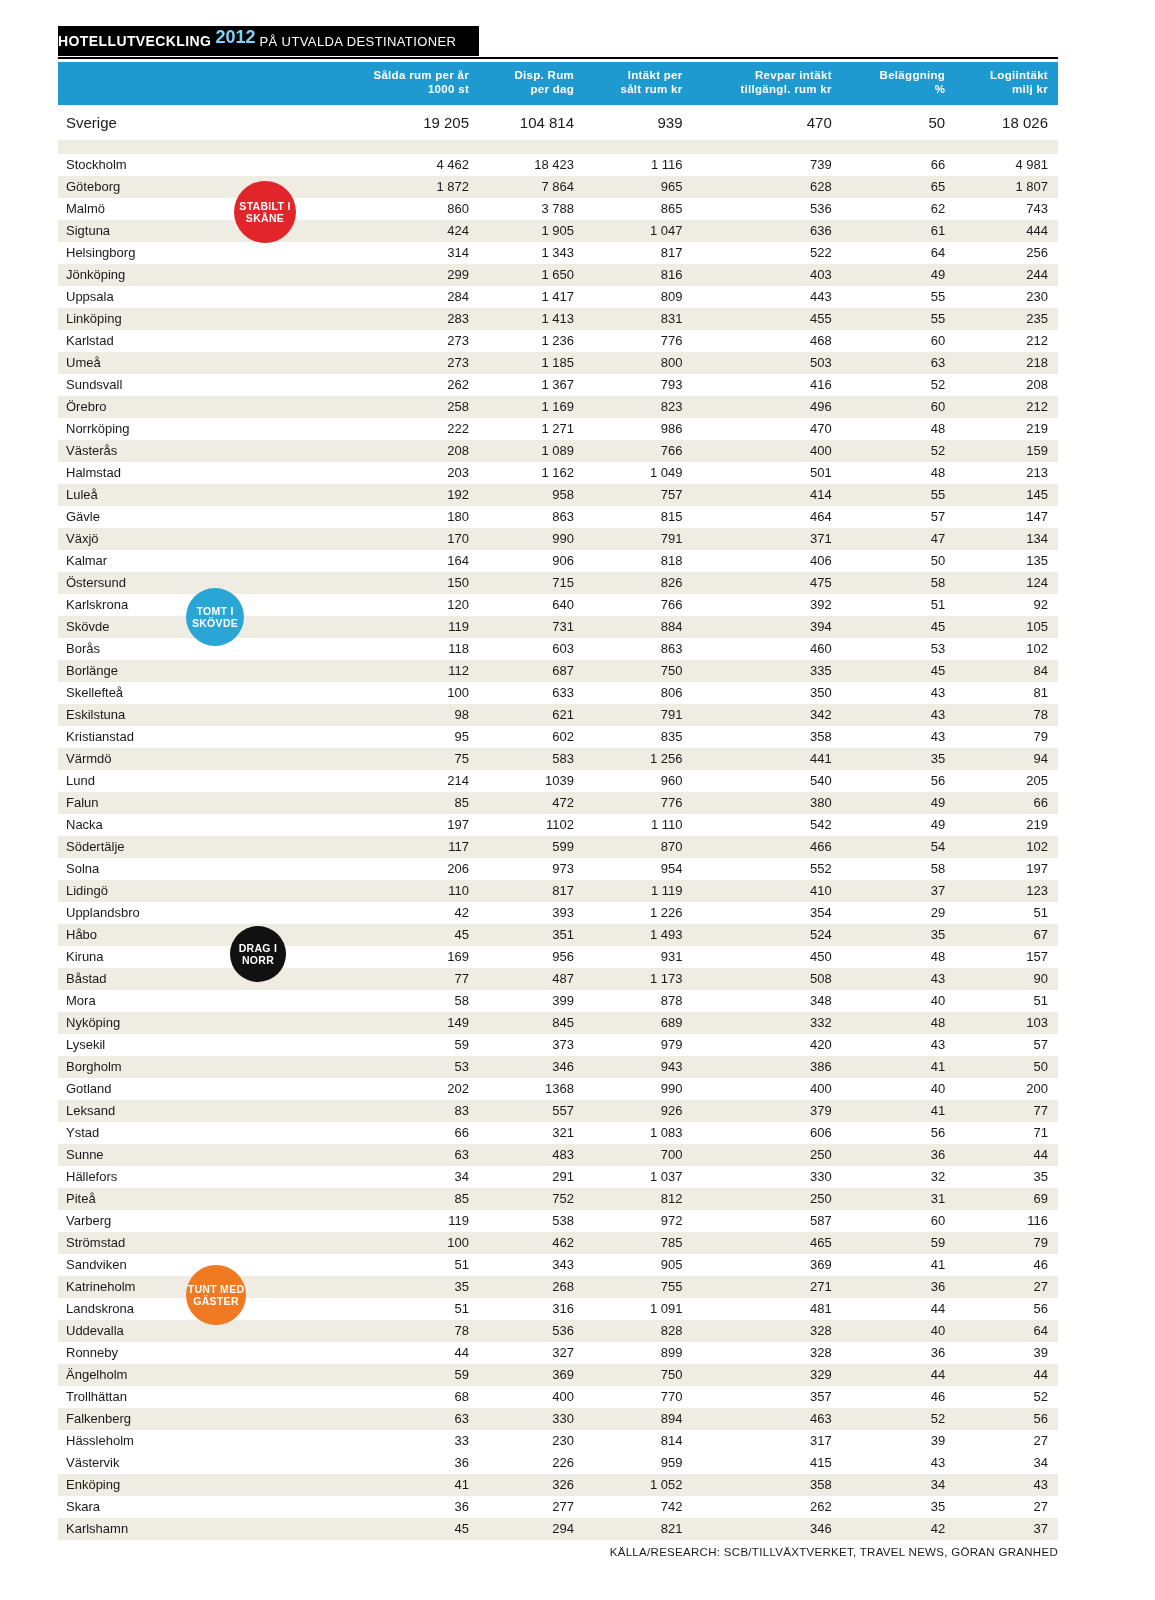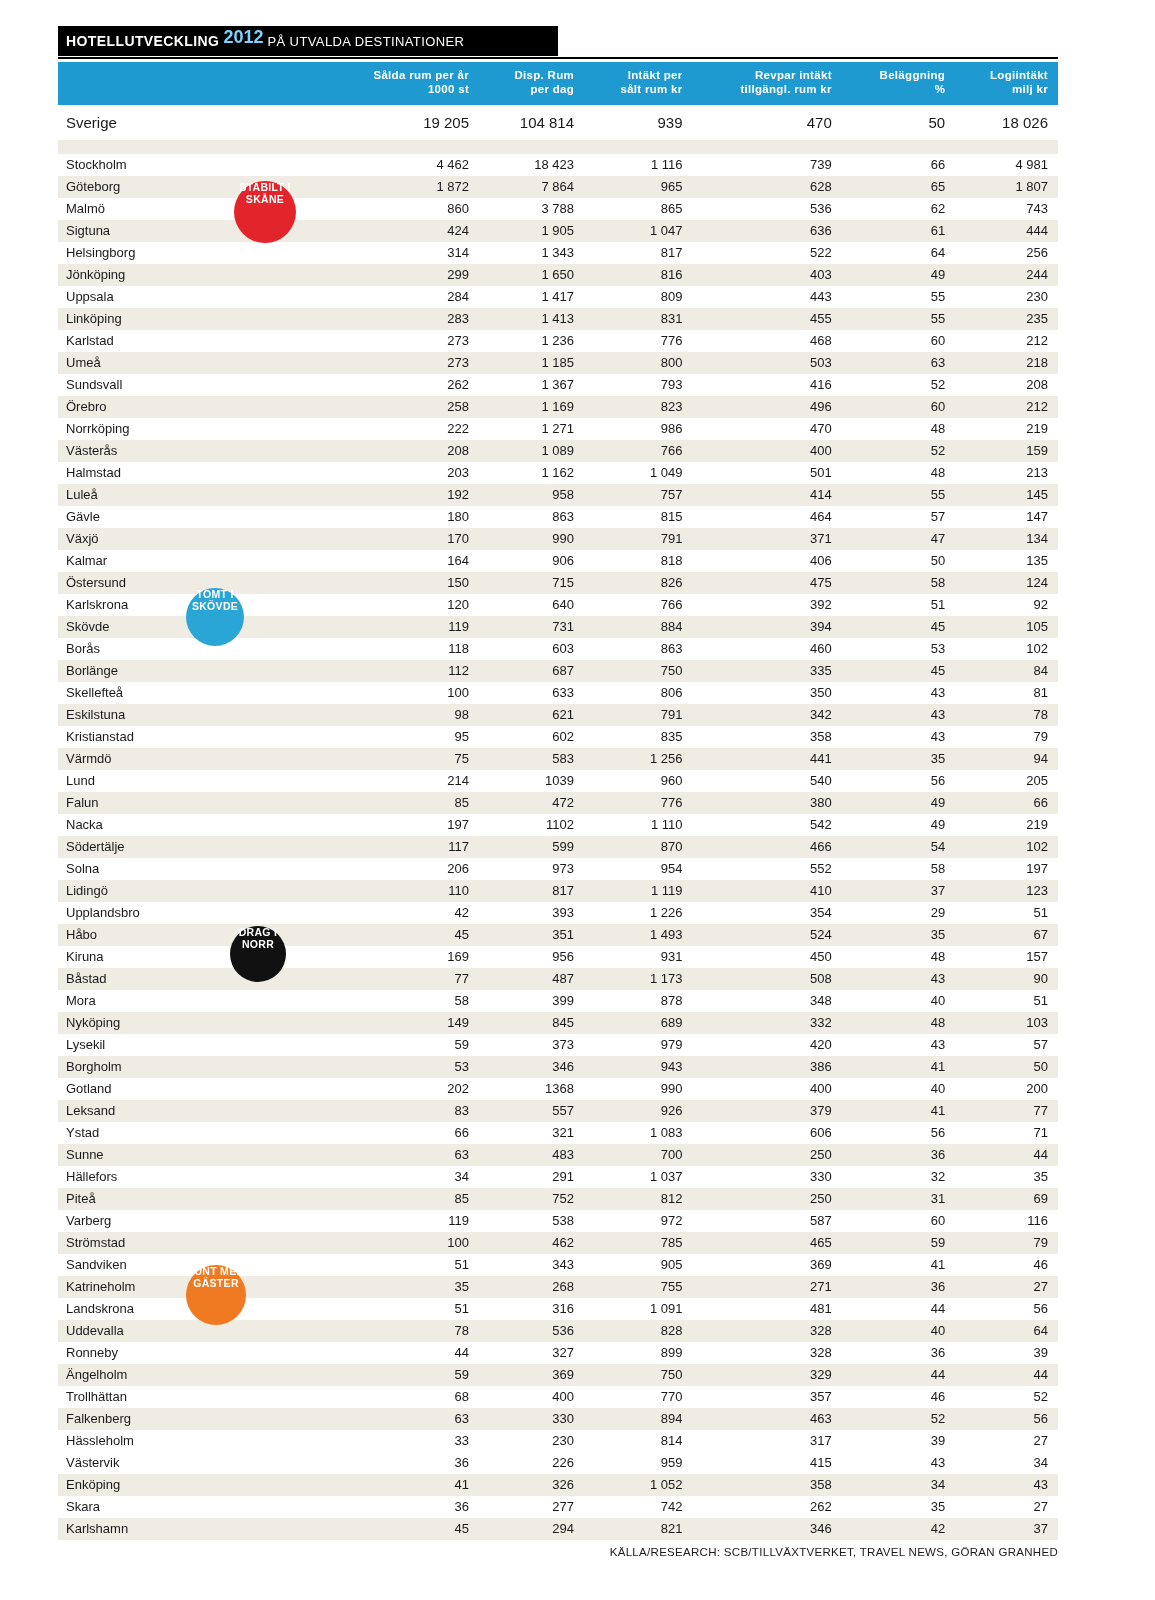--- a/index.html
+++ b/index.html
@@ -20,27 +20,27 @@
     width: 1155px;
     height: 1600px;
     box-sizing: border-box;
   }
 
   
   .title-bar {
     position: absolute;
     left: 58px;
     top: 26px;
-    width: 500px;
+    width: 421px;
     height: 30px;
     background: #000000;
     color: #ffffff;
     display: flex;
     align-items: center;
-    padding-left: 8px;
+    padding-left: 0;
     box-sizing: border-box;
     letter-spacing: 0.5px;
   }
   .title-main {
     font-size: 14px;
     font-weight: bold;
     letter-spacing: 0.4px;
   }
   .title-year {
     font-size: 18px;
@@ -118,21 +118,21 @@
   }
 
   
   .badge {
     position: absolute;
     border-radius: 50%;
     color: #ffffff;
     display: flex;
     flex-direction: column;
     align-items: center;
-    justify-content: flex-start;
+    justify-content: center;
     text-align: center;
     font-weight: bold;
     letter-spacing: 0.3px;
     line-height: 1.15;
     font-size: 10.5px;
     text-transform: uppercase;
   }
   .badge span { display: block; }
   .badge-skane {
     left: 234px; top: 181px; width: 62px; height: 62px;

